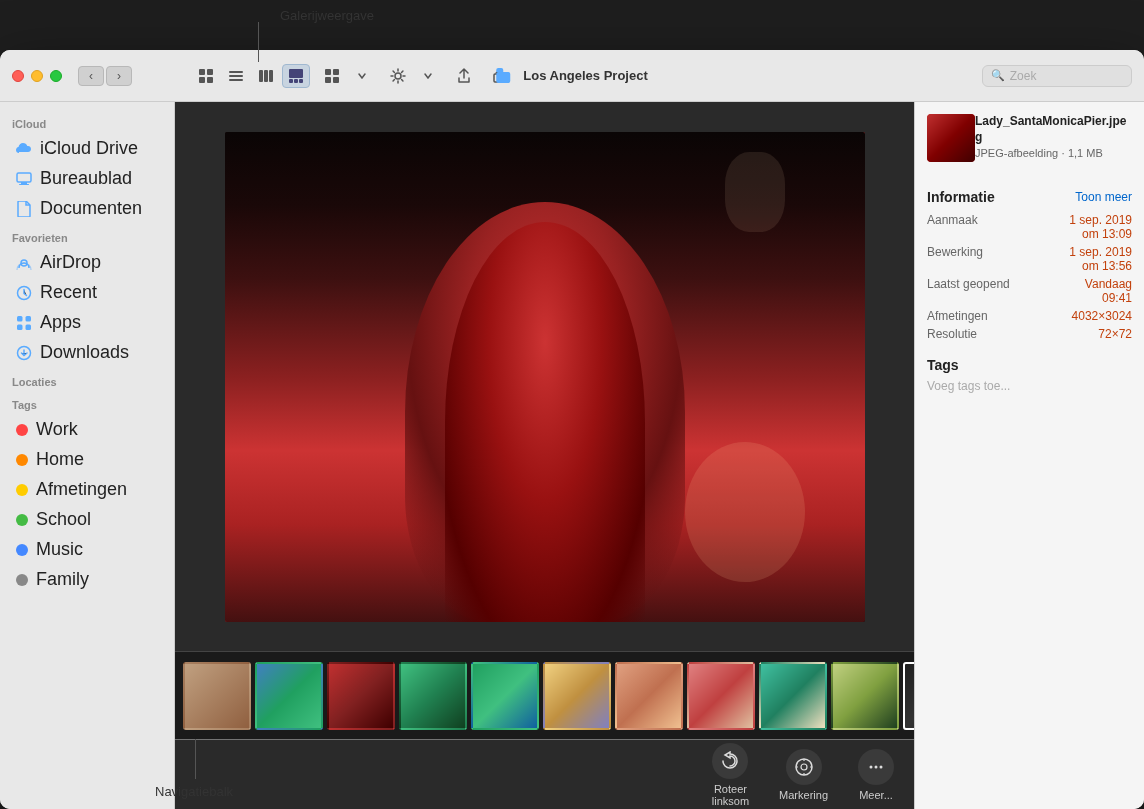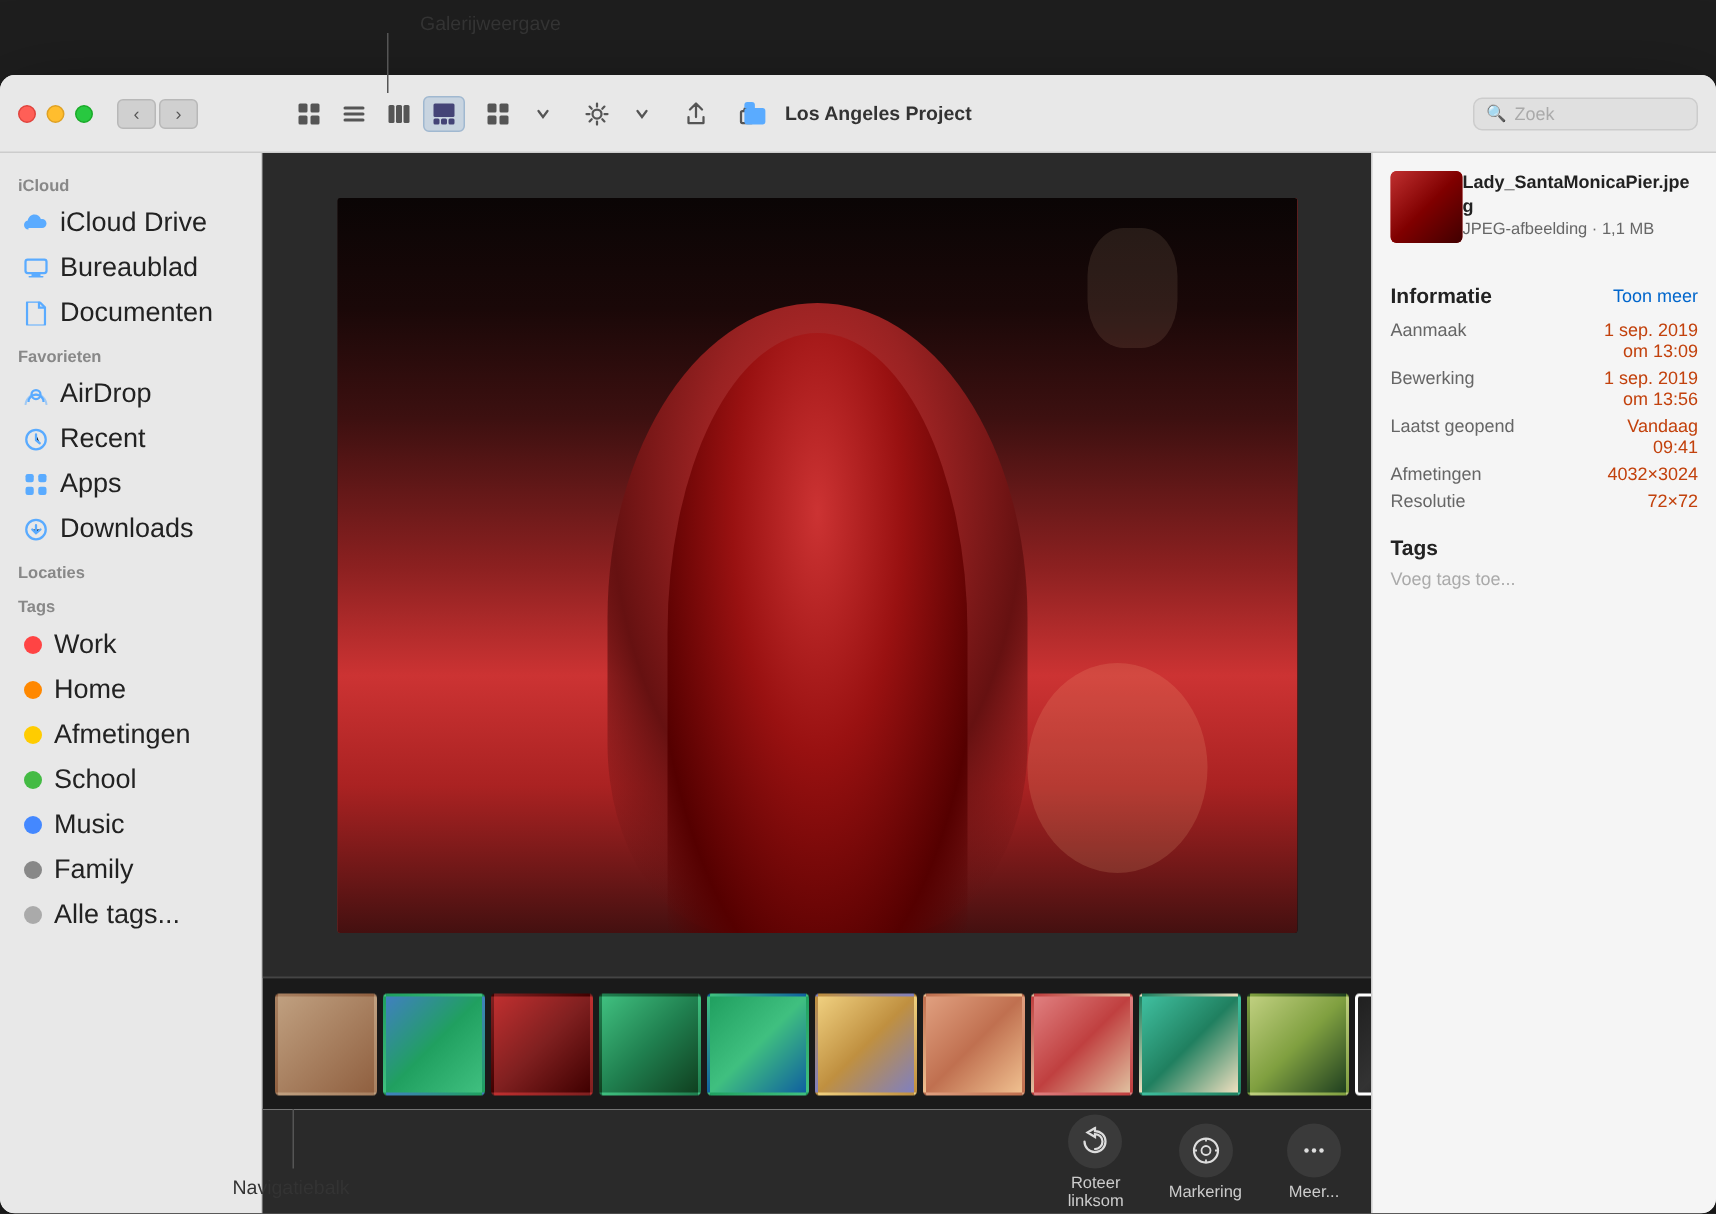--- a/index.html
+++ b/index.html
@@ -638,24 +638,20 @@
     <span>School</span>
   </div>
           <div class="sidebar-item">
     <div class="tag-dot" style="background:#4488ff;"></div>
     <span>Music</span>
   </div>
           <div class="sidebar-item">
     <div class="tag-dot" style="background:#888888;"></div>
     <span>Family</span>
   </div>
-          <div class="sidebar-item">
-    <div class="tag-dot" style="background:#aaaaaa;"></div>
-    <span>Alle tags...</span>
-  </div>
         </div>
     </div>
 
     <div class="center-area">
 
       <div class="main-image-container">
         <div class="main-image-placeholder">
 
           <div style="position:absolute;inset:0;background:linear-gradient(180deg,#0a0505 0%,#1a0808 15%,#3d1010 30%,#8b2020 50%,#cc3333 65%,#aa2222 80%,#441010 100%);"></div>
           <div style="position:absolute;bottom:0;left:50%;transform:translateX(-50%);width:280px;height:420px;background:radial-gradient(ellipse 70% 80% at 50% 30%,#cc3333 0%,#992222 40%,#661111 70%,transparent 100%);border-radius:50% 50% 30% 30%;"></div>

